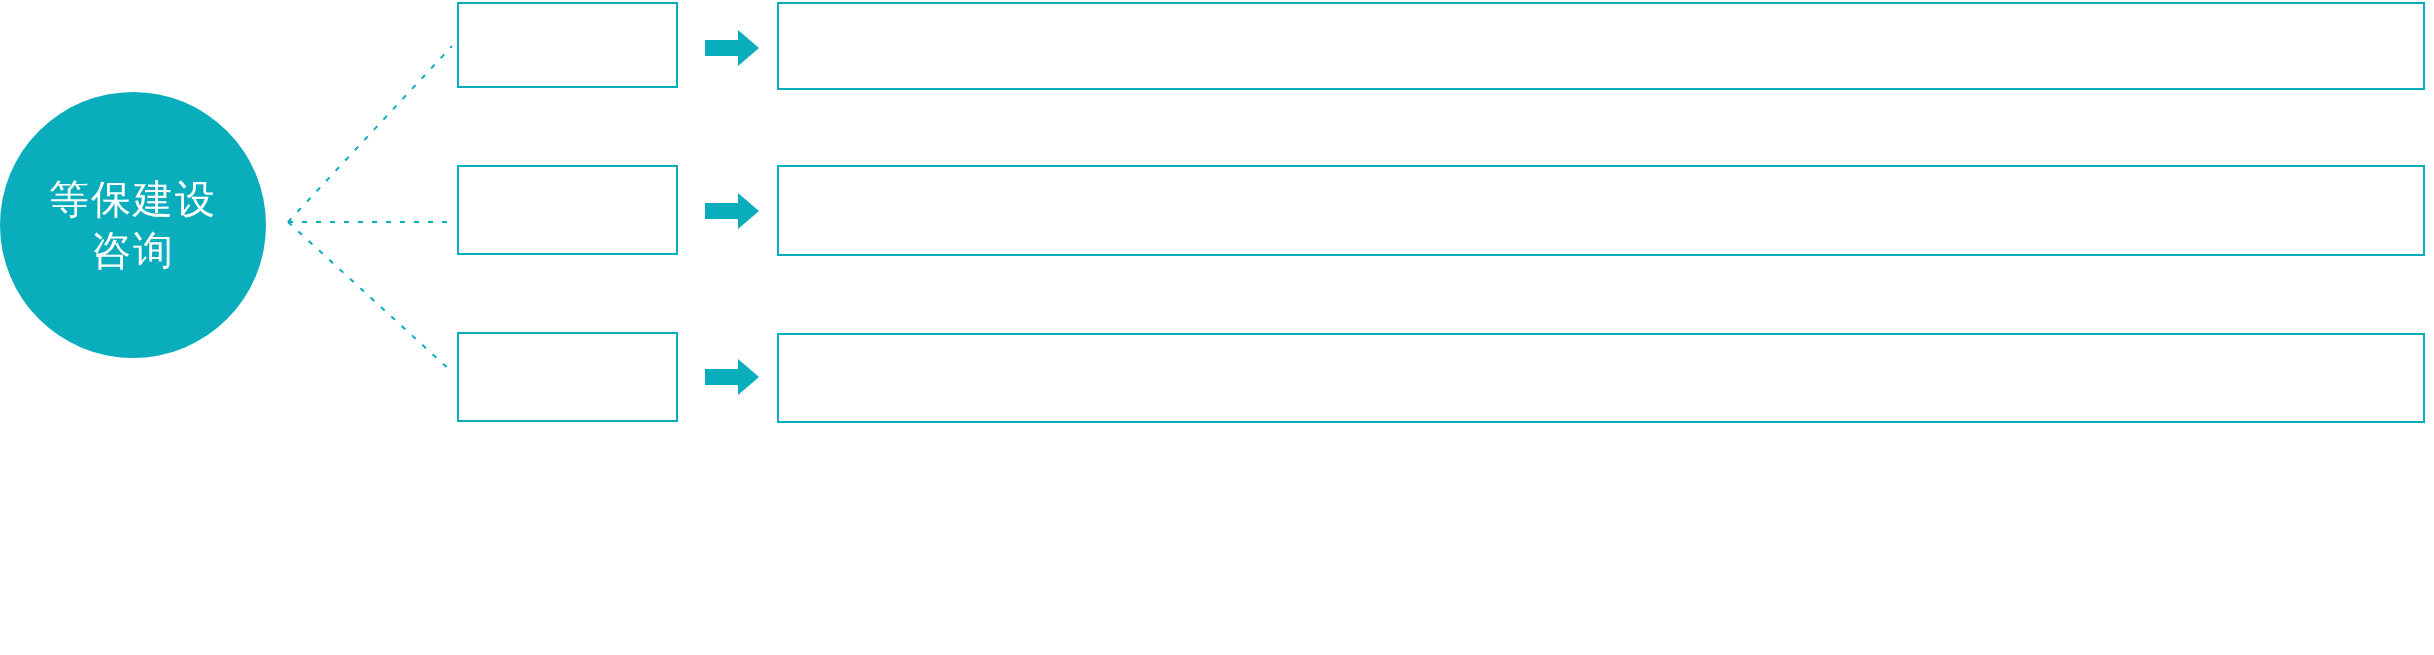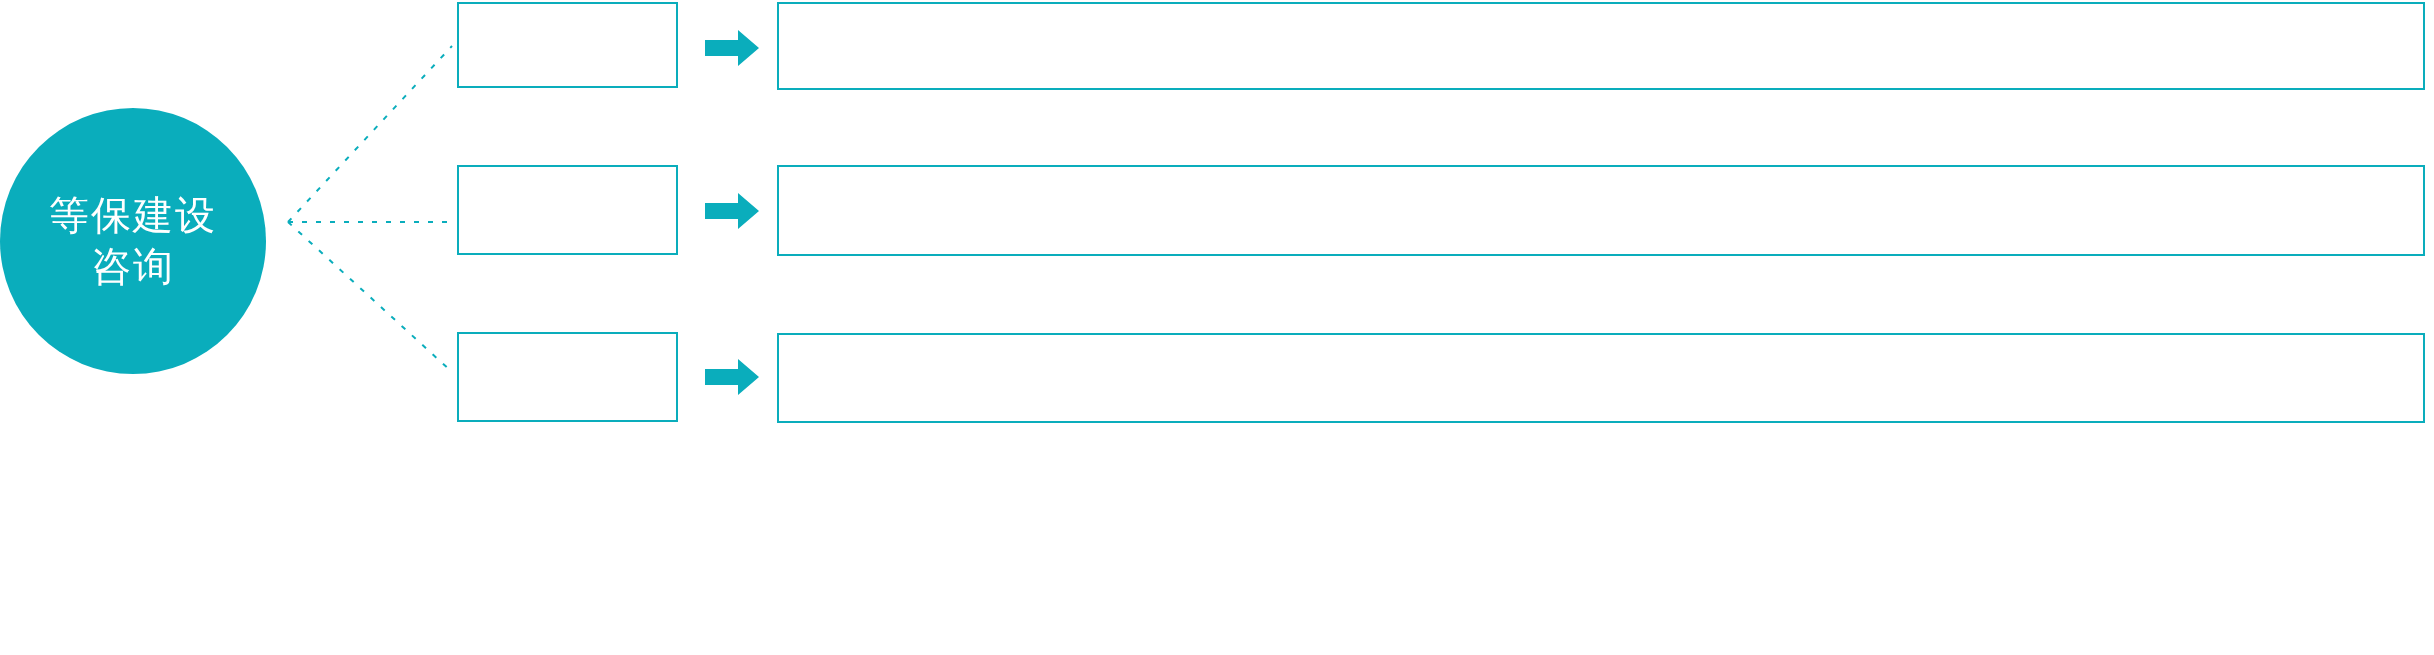--- a/index.html
+++ b/index.html
@@ -15,21 +15,21 @@
     width: 2434px;
     height: 655px;
     background: #ffffff;
     overflow: hidden;
   }
 
   
   .hub {
     position: absolute;
     left: 0px;
-    top: 108px;
+    top: 92px;
     width: 266px;
     height: 266px;
     border-radius: 50%;
     background: #0aadbc;
     display: flex;
     flex-direction: column;
     align-items: center;
     justify-content: center;
     box-sizing: border-box;
   }

